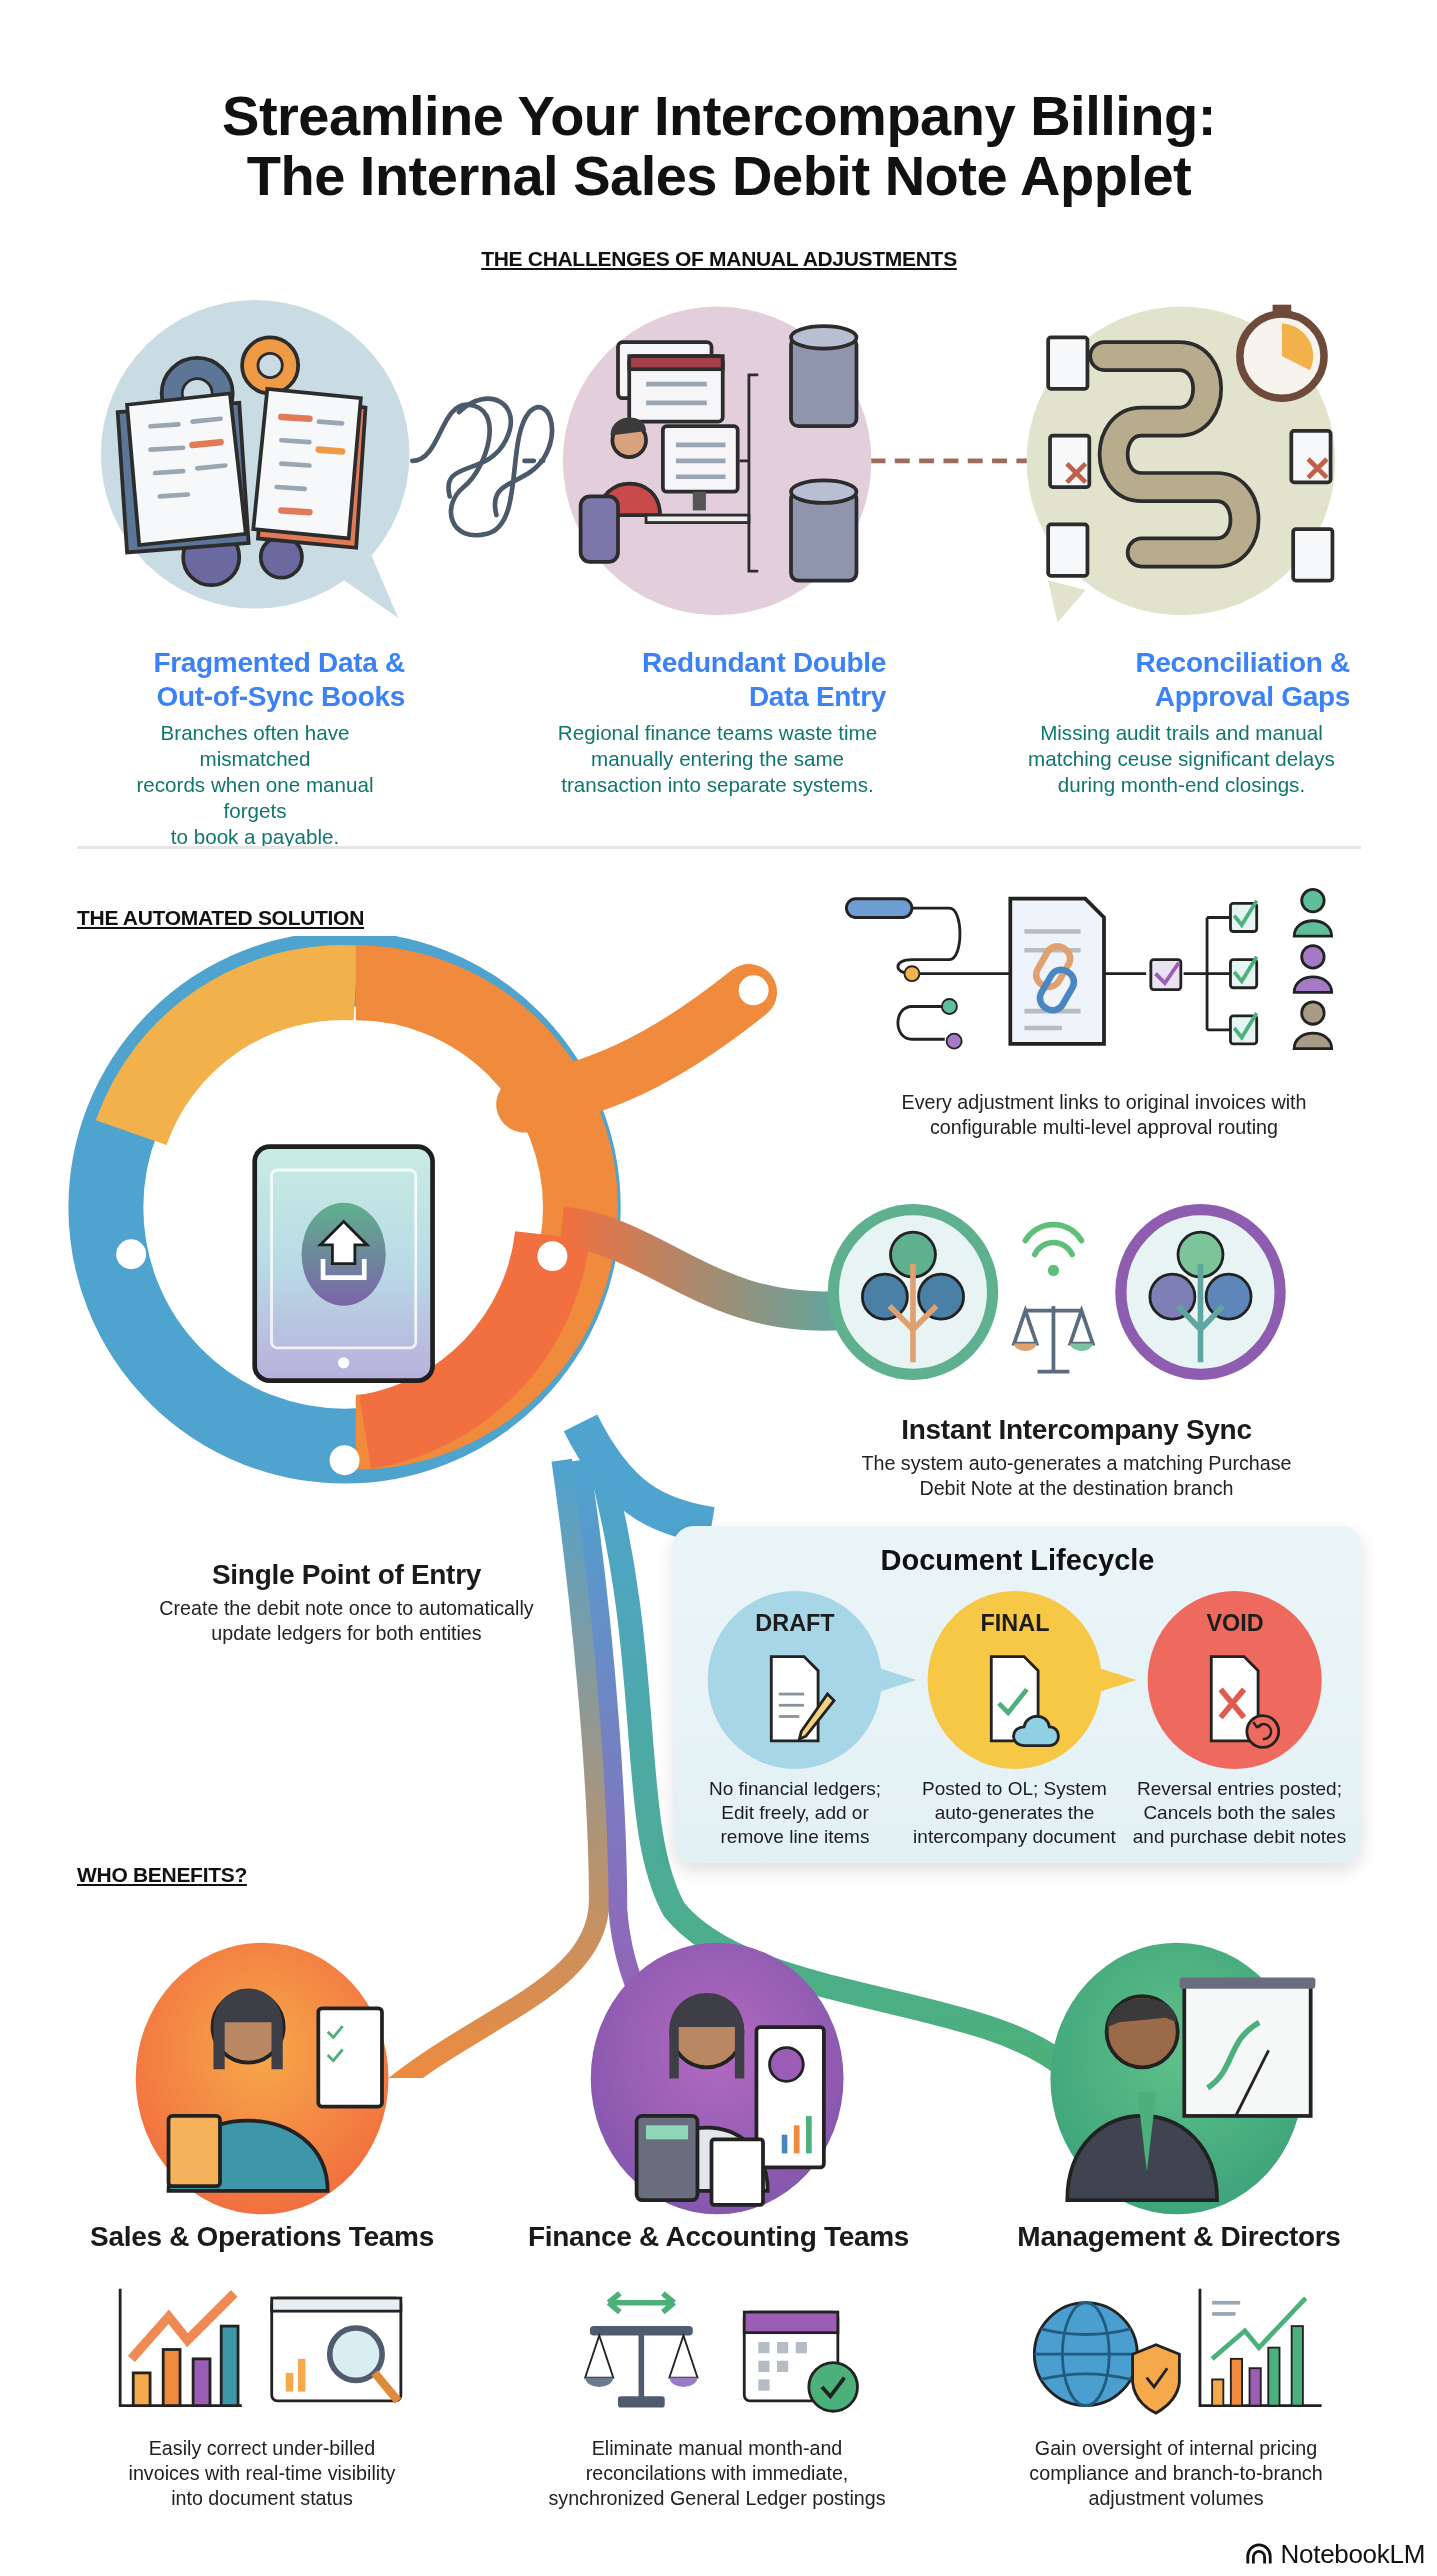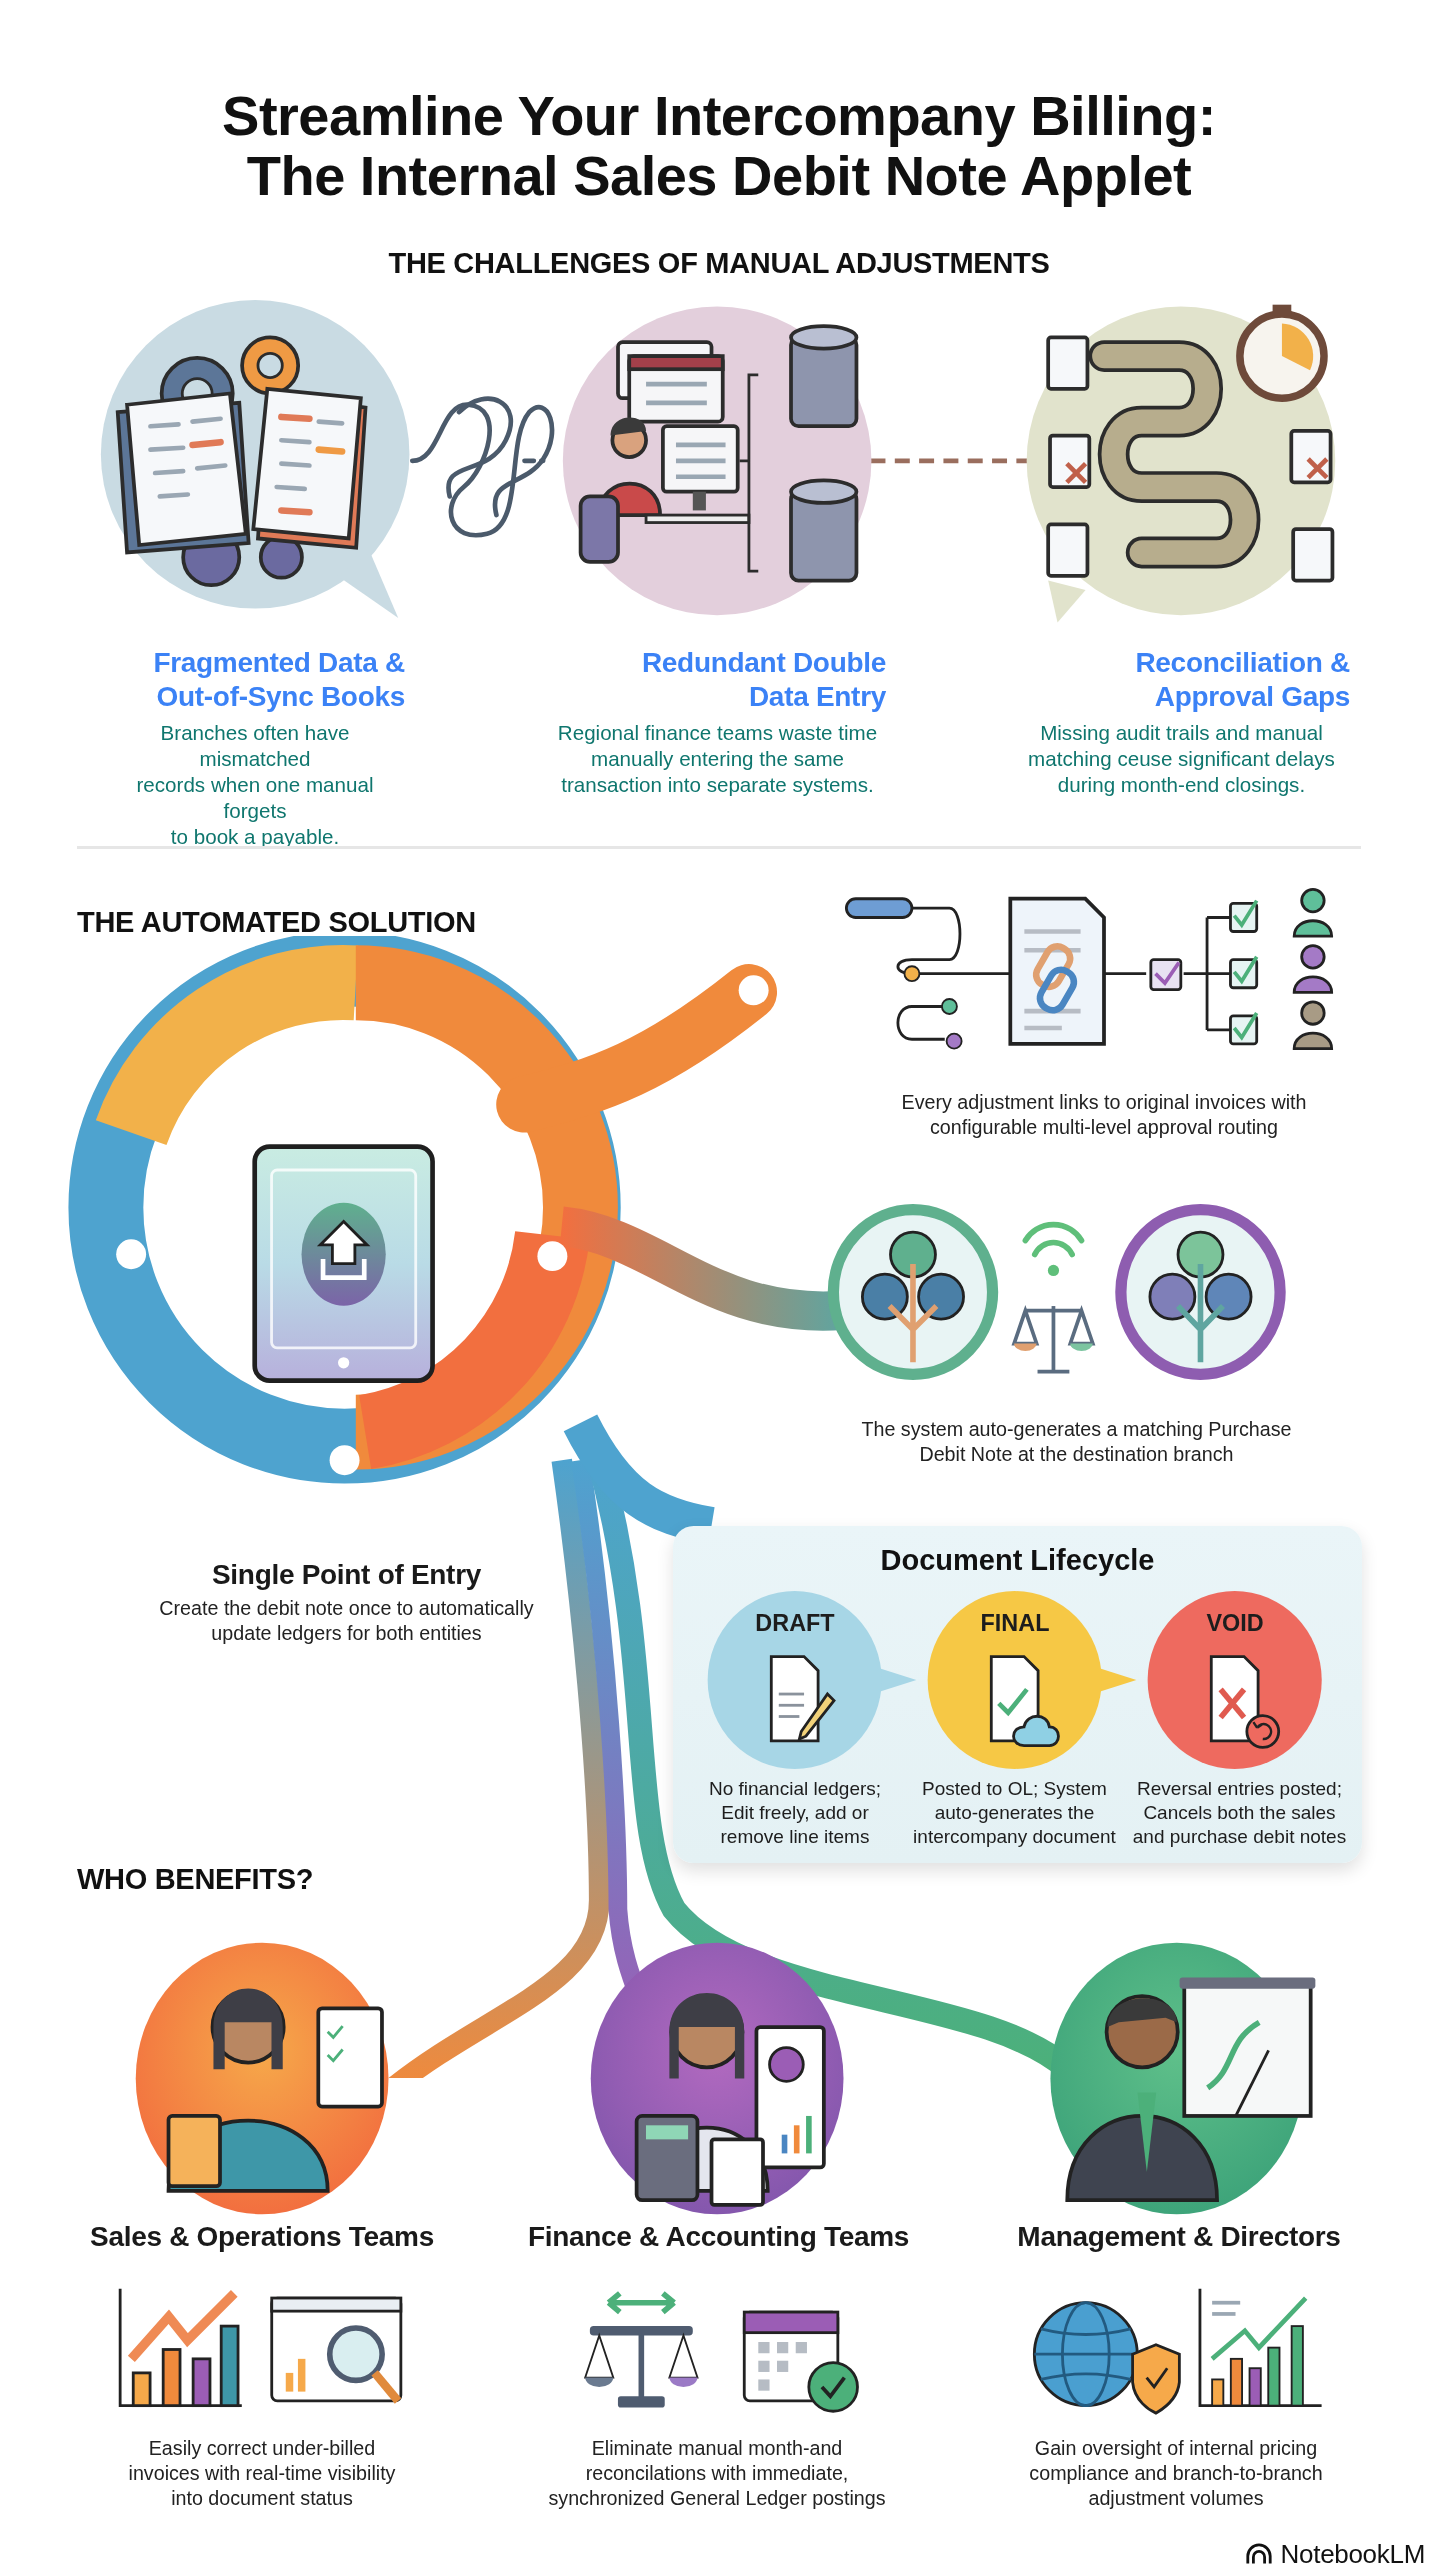--- a/index.html
+++ b/index.html
@@ -1,21 +1,21 @@
 <!DOCTYPE html>
 <html style="font-size:15px"><head>
 <meta charset="utf-8">
 <style>
   html, body { margin:0; padding:0; background:#ffffff; }
   body { width:1438px; height:2576px; position:relative; overflow:hidden;
          font-family:"Liberation Sans", "DejaVu Sans", sans-serif; color:#141414; }
   .abs { position:absolute; }
   .title { left:0; width:1438px; text-align:center; font-weight:700; font-size:56px;
            letter-spacing:-0.5px; line-height:60px; color:#111; }
-  .section-h { font-weight:700; font-size:29px; letter-spacing:-0.3px; color:#111; }
+  .section-h { font-weight:700; font-size:21px; letter-spacing:-0.3px; color:#111;text-decoration:underline; }
   .ctitle { font-weight:700; font-size:28px; line-height:34px; text-align:right; color:#3b82f6; letter-spacing:-0.3px; }
   .cdesc { font-size:20.6px; line-height:26px; text-align:center; color:#0f766e; }
   .ftitle { font-weight:700; font-size:28px; line-height:34px; text-align:center; color:#1a1a1a; letter-spacing:-0.3px; }
   .fdesc { font-size:19.7px; line-height:25px; text-align:center; color:#222; }
   .divider { left:77px; width:1284px; height:2.8px; background:#e6e6e6; top:846px; }
   .card { left:673px; top:1526px; width:689px; height:337px; border-radius:20.6px;
           background:linear-gradient(180deg,#eaf5f8,#e4f1f4); box-shadow:0 7.5px 17px rgba(0,0,0,0.12); }
   .card-title { left:673px; width:689px; top:1544px; text-align:center; font-weight:700; font-size:29px; color:#111; }
   .stage { width:206px; text-align:center; }
   .stage-label { font-weight:700; font-size:23.4px; color:#1d1d1d; }
@@ -282,20 +282,21 @@
   <path d="M203 150 A12 8 0 0 0 227 150 Z" fill="#e0a070"></path>
   <path d="M263 150 A12 8 0 0 0 287 150 Z" fill="#7cc4a0"></path>
   <ellipse cx="402" cy="95" rx="85" ry="88" fill="#e8f4f4" stroke="#8e5db0" stroke-width="12"></ellipse>
   <circle cx="402" cy="55" r="24" fill="#7cc49a" stroke="#222" stroke-width="3"></circle>
   <circle cx="372" cy="100" r="24" fill="#7f7fb8" stroke="#222" stroke-width="3"></circle>
   <circle cx="432" cy="100" r="24" fill="#5f86b8" stroke="#222" stroke-width="3"></circle>
   <path d="M402 65 L402 170 M402 135 L378 110 M402 135 L426 110" stroke="#5fa5a0" stroke-width="6" fill="none"></path>
 </svg>
 
 <div class="abs" style="left:824px;width:505px;top:1413px">
+  <div class="ftitle">Instant Intercompany Sync</div>
   <div class="fdesc" style="margin-top:3.7px">The system auto-generates a matching Purchase</div>
   <div class="fdesc">Debit Note at the destination branch</div>
 </div>
 
 <div class="abs" style="left:131px;width:431px;top:1558px">
   <div class="ftitle">Single Point of Entry</div>
   <div class="fdesc" style="margin-top:3.7px">Create the debit note once to automatically</div>
   <div class="fdesc">update ledgers for both entities</div>
 </div>
 

